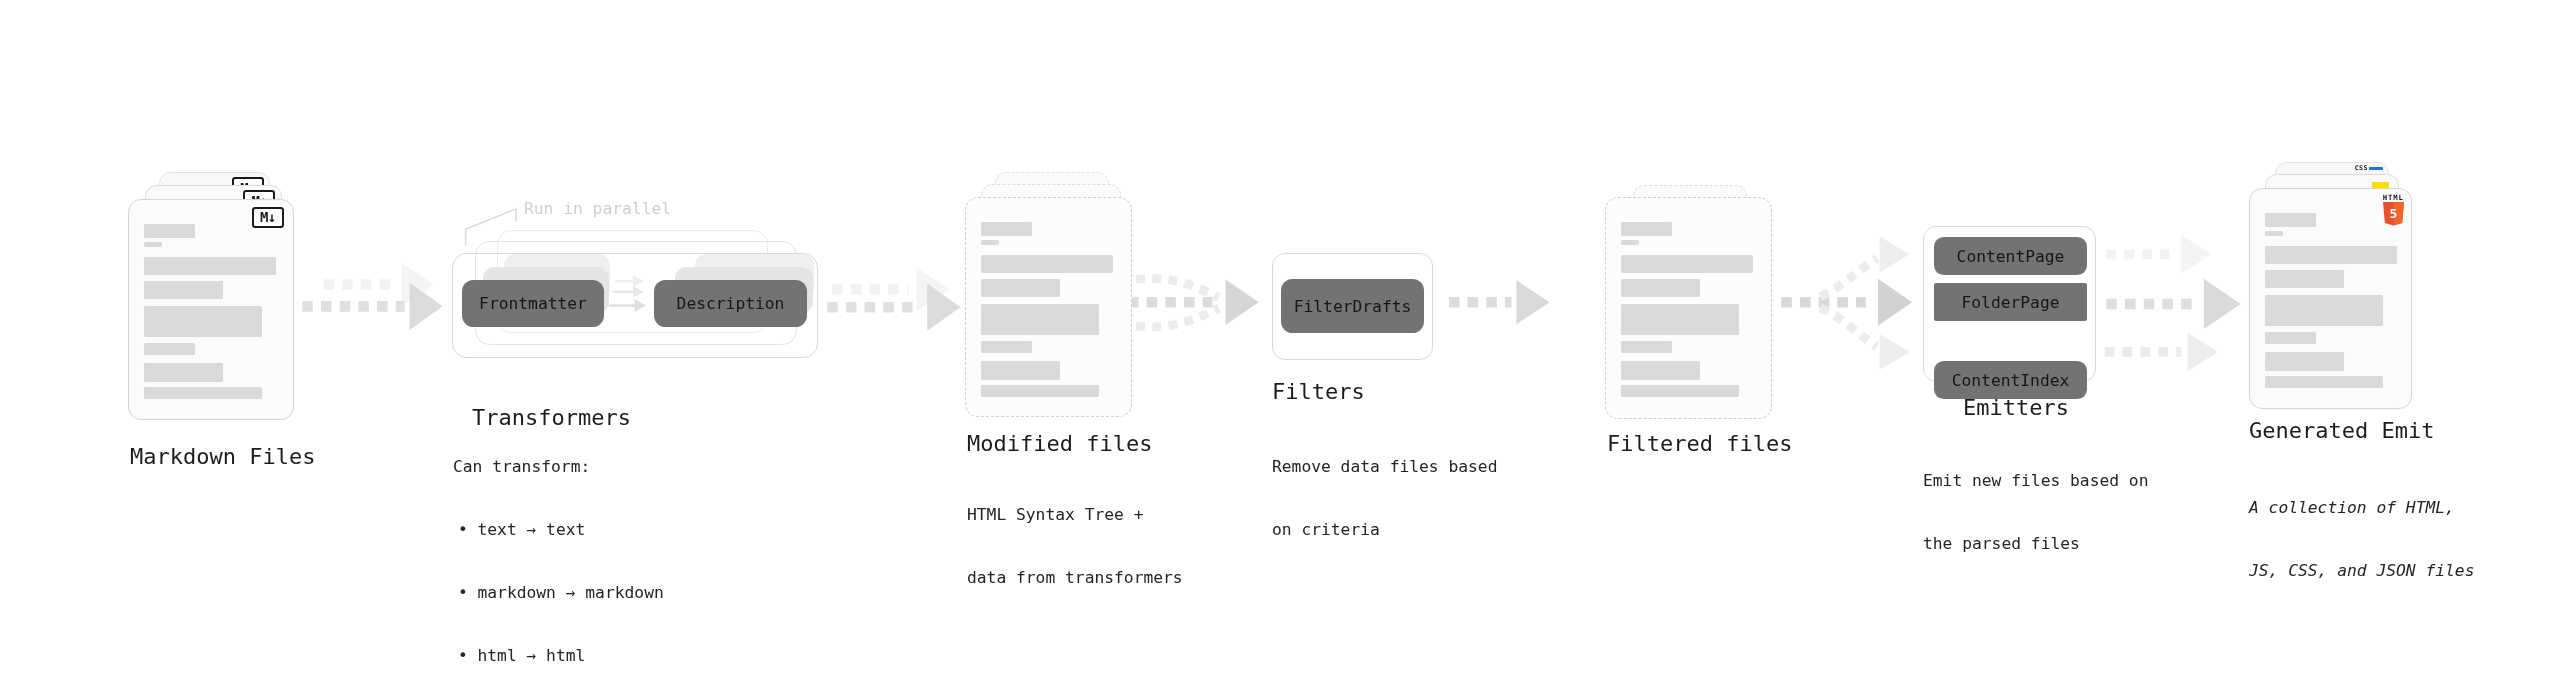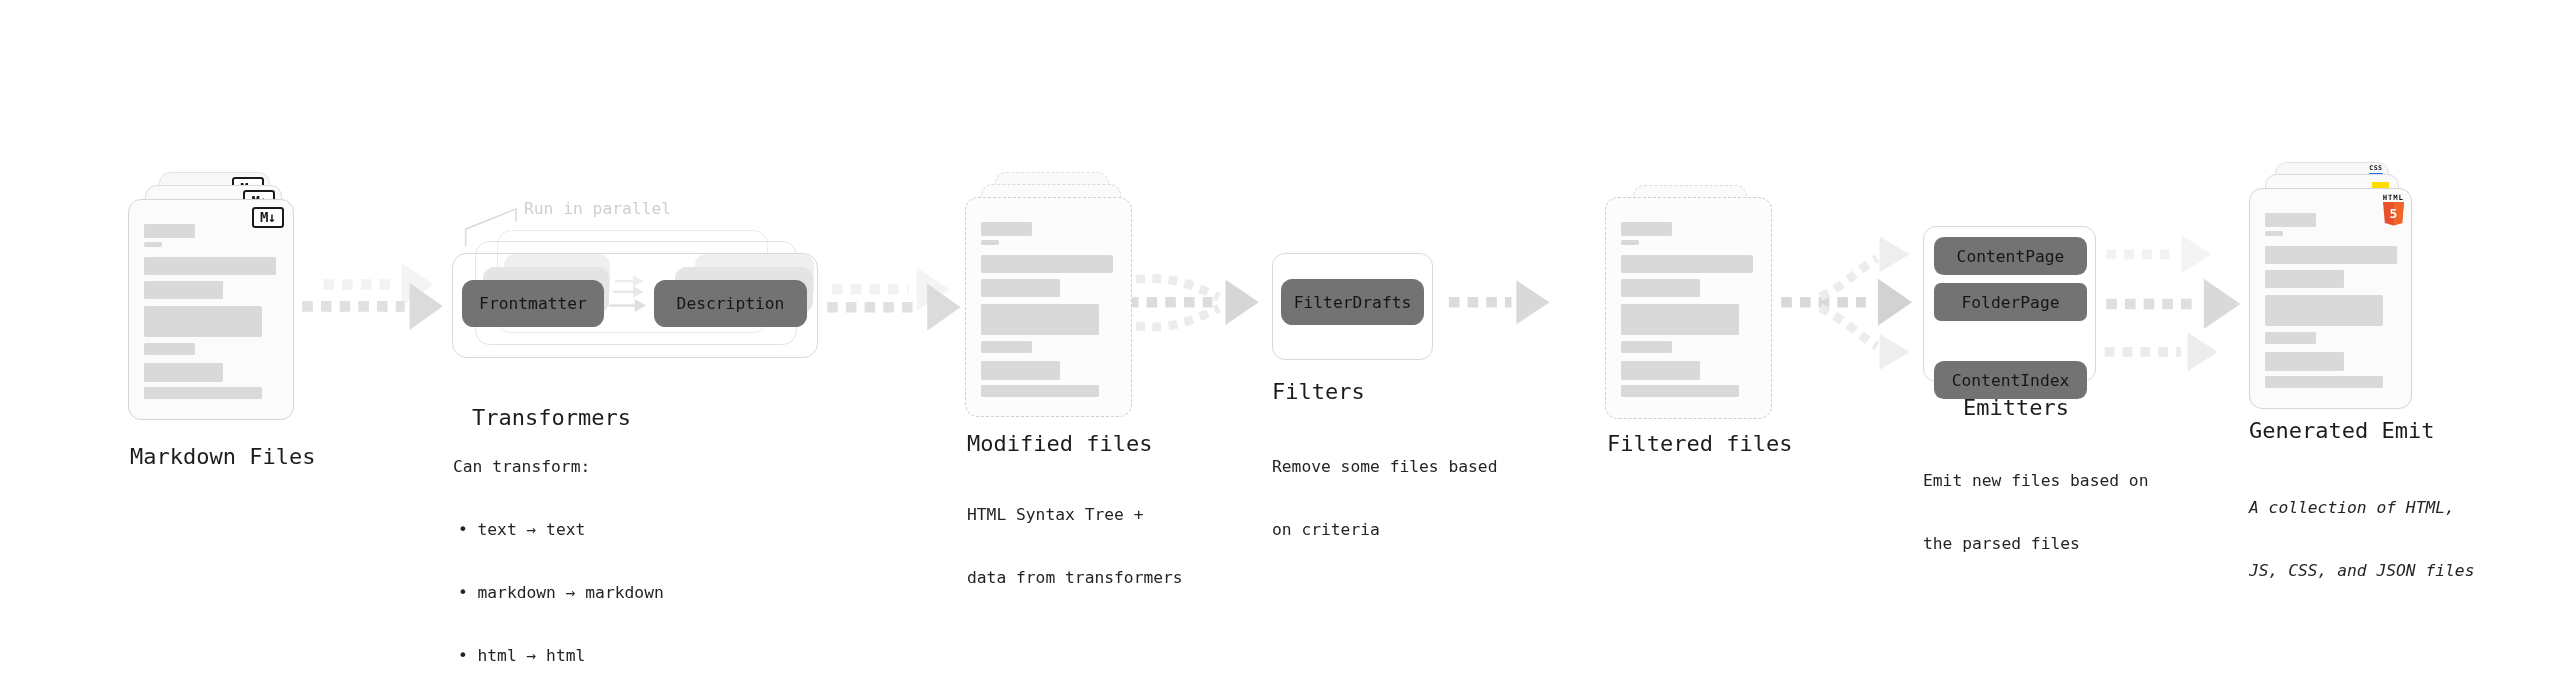--- a/index.html
+++ b/index.html
@@ -27,21 +27,21 @@
   .frame{position:absolute;border:1.6px solid #d9d9d9;border-radius:14.6px;background:transparent;box-sizing:border-box;}
   .frame.f2{border-color:#e3e3e3;}
   .frame.f3{border-color:#ebebeb;}
   .frame.solid{background:#ffffff;border-radius:13px;}
   .pill{position:absolute;background:#737373;border-radius:11.4px;display:flex;align-items:center;
         justify-content:center;font-size:16.3px;color:#161616;white-space:nowrap;}
   .pill.g1{background:#e4e4e4;}
   .pill.g2{background:#efefef;}
   .annotation{position:absolute;font-size:16.3px;color:#cfcfcf;white-space:nowrap;}
   
-  .badge-css{position:absolute;display:flex;flex-direction:column;align-items:center;gap:0.8px;justify-content:space-between;}
+  .badge-css{position:absolute;display:flex;flex-direction:row;align-items:center;gap:0.8px;justify-content:space-between;}
   .badge-css .t{font-size:6.5px;font-weight:bold;color:#111;line-height:6.5px;letter-spacing:0.4px;}
   .badge-css .bar{width:14.6px;height:3.3px;background:#1f6fe5;border-radius:0.8px;}
   .badge-js{position:absolute;width:17px;height:9.8px;background:#ffdd00;}
   .badge-html{position:absolute;display:flex;flex-direction:column;align-items:center;gap:0.8px;}
   .badge-html .t{font-size:7.3px;font-weight:bold;color:#111;line-height:7.3px;letter-spacing:0.8px;}
   svg.arrows{position:absolute;left:0;top:0;pointer-events:none;}
 </style>
 </head>
 <body>
 
@@ -172,24 +172,24 @@
     </div>
     <div class="node-label" style="left:967px;top:431px;">Modified files</div>
     <div class="caption" style="left:967px;top:462px;">
       <div>HTML Syntax Tree +</div>
       <div>data from transformers</div>
     </div>
   </div>
 
   <div>
     <div class="frame solid" style="left:1272px;top:253px;width:161px;height:107px;"></div>
-    <div class="pill" style="left:1281px;top:279px;width:143px;height:46px;">FilterDrafts</div>
+    <div class="pill" style="left:1281px;top:279px;width:143px;height:54px;">FilterDrafts</div>
     <div class="node-label" style="left:1272px;top:379px;">Filters</div>
     <div class="caption" style="left:1272px;top:414px;">
-      <div>Remove some files based</div>
+      <div>Remove data files based</div>
       <div>on criteria</div>
     </div>
   </div>
 
   <div>
     <div class="doc dashed back1" style="left:1633px;top:185px;width:114px;height:130px;"></div>
     <div class="doc dashed" style="left:1605px;top:197px;width:167px;height:222px;">
       <div class="doc-skeleton">
           <div class="sk-bar" style="top: 24.4px; width: 51px; height: 14px;"></div>
           <div class="sk-bar" style="top: 42px; width: 18px; height: 4.9px;"></div>
@@ -200,21 +200,21 @@
           <div class="sk-bar" style="top: 163px; width: 79px; height: 18.7px;"></div>
           <div class="sk-bar" style="top: 187px; width: 118px; height: 12.2px;"></div>
         </div>
     </div>
     <div class="node-label" style="left:1607px;top:431px;">Filtered files</div>
   </div>
 
   <div>
     <div class="frame solid" style="left:1923px;top:226px;width:173px;height:156px;"></div>
     <div class="pill" style="left:1934px;top:237px;width:153px;height:38px;border-radius:9.8px;">ContentPage</div>
-    <div class="pill" style="left:1934px;top:283px;width:153px;height:38px;border-radius:7px;">FolderPage</div>
+    <div class="pill" style="left:1934px;top:283px;width:153px;height:38px;border-radius:2px;">FolderPage</div>
     <div class="pill" style="left:1934px;top:331px;width:153px;height:38px;border-radius:9.8px;margin-top:30px;">ContentIndex</div>
     <div class="node-label" style="left:1951px;top:395px;margin-left:12px;">Emitters</div>
     <div class="caption" style="left:1923px;top:428px;">
       <div>Emit new files based on</div>
       <div>the parsed files</div>
     </div>
   </div>
 
   <div>
     <div class="doc back2" style="left:2275px;top:162px;width:114px;height:122px;">

